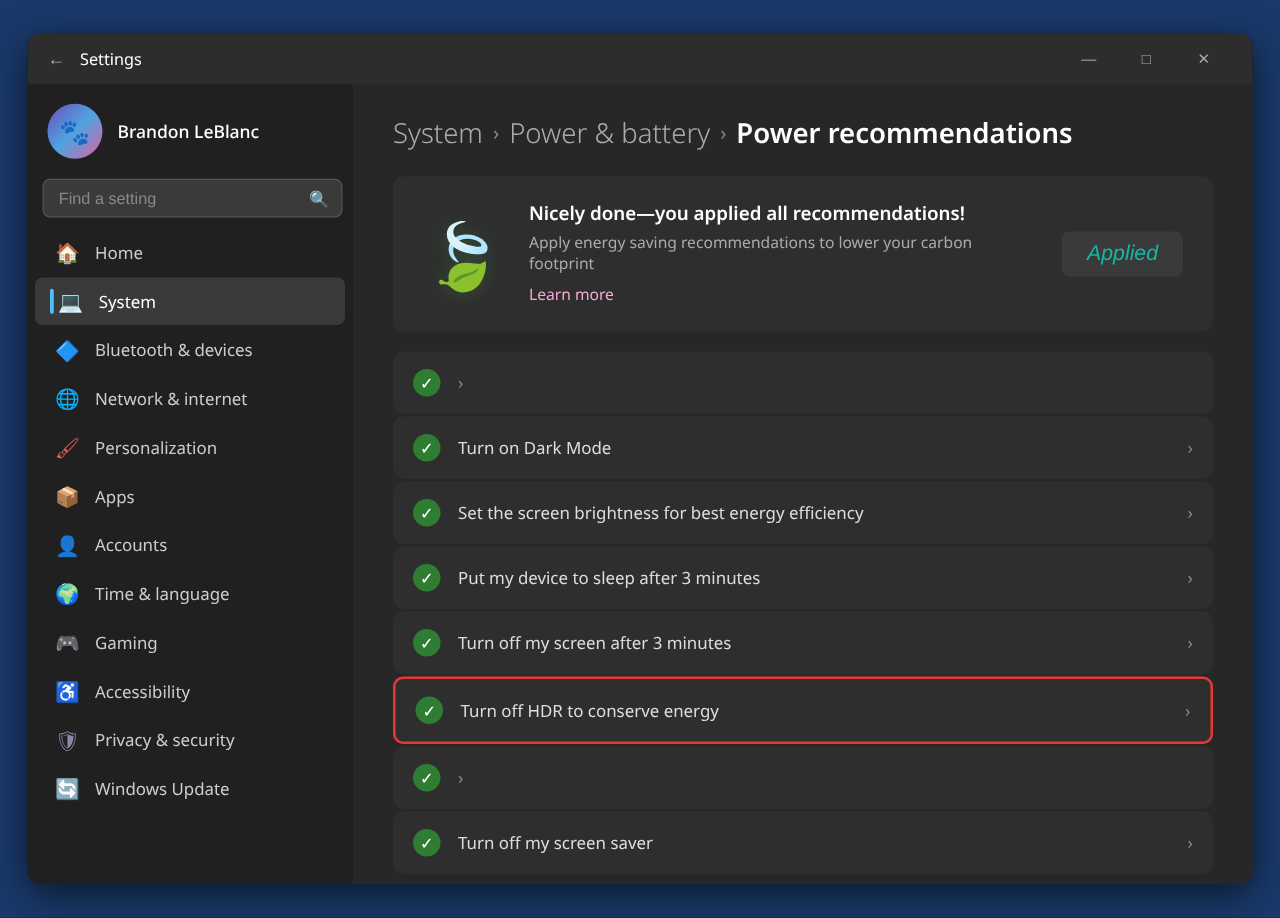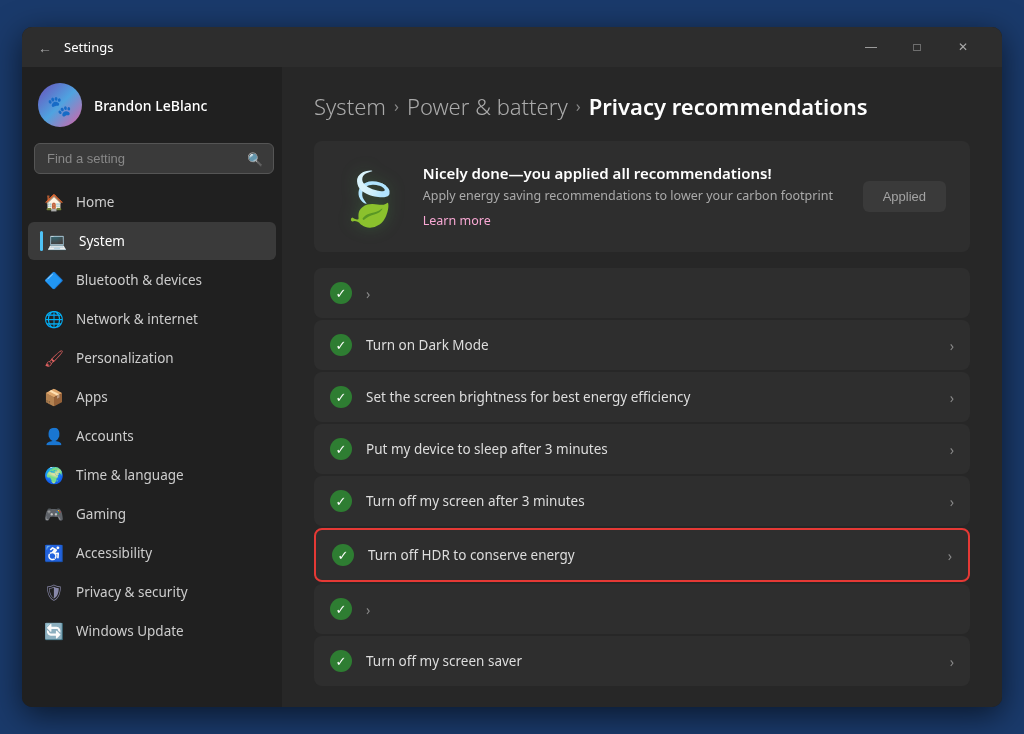--- a/index.html
+++ b/index.html
@@ -213,26 +213,27 @@
     }
     .hero-link {
       color: #f9a8d4;
       font-size: 12.5px;
       cursor: pointer;
       text-decoration: none;
     }
     .applied-btn {
       background: #3a3a3a;
       border: none;
-      color: #a3a3a3;
-      font-size: 13px;
+      color: #14b8a6;
+      font-size: 17px;
       padding: 8px 20px;
       border-radius: 6px;
       cursor: pointer;
       flex-shrink: 0;
+      font-style: italic;
     }
     .rec-list {
       display: flex;
       flex-direction: column;
       gap: 2px;
     }
     .rec-item {
       display: flex;
       align-items: center;
       background: #2e2e2e;
@@ -357,21 +358,21 @@
         </div>
     </div>
 
     <div class="main">
 
       <div class="breadcrumb">
         <span class="breadcrumb-item">System</span>
         <span class="breadcrumb-sep">›</span>
         <span class="breadcrumb-item">Power &amp; battery</span>
         <span class="breadcrumb-sep">›</span>
-        <span class="breadcrumb-item current">Privacy recommendations</span>
+        <span class="breadcrumb-item current">Power recommendations</span>
       </div>
 
       <div class="hero-card">
         <div class="leaf-icon">🍃</div>
         <div class="hero-text">
           <div class="hero-title">Nicely done—you applied all recommendations!</div>
           <div class="hero-desc">Apply energy saving recommendations to lower your carbon footprint</div>
           <a class="hero-link" href="#">Learn more</a>
         </div>
         <button class="applied-btn">Applied</button>

